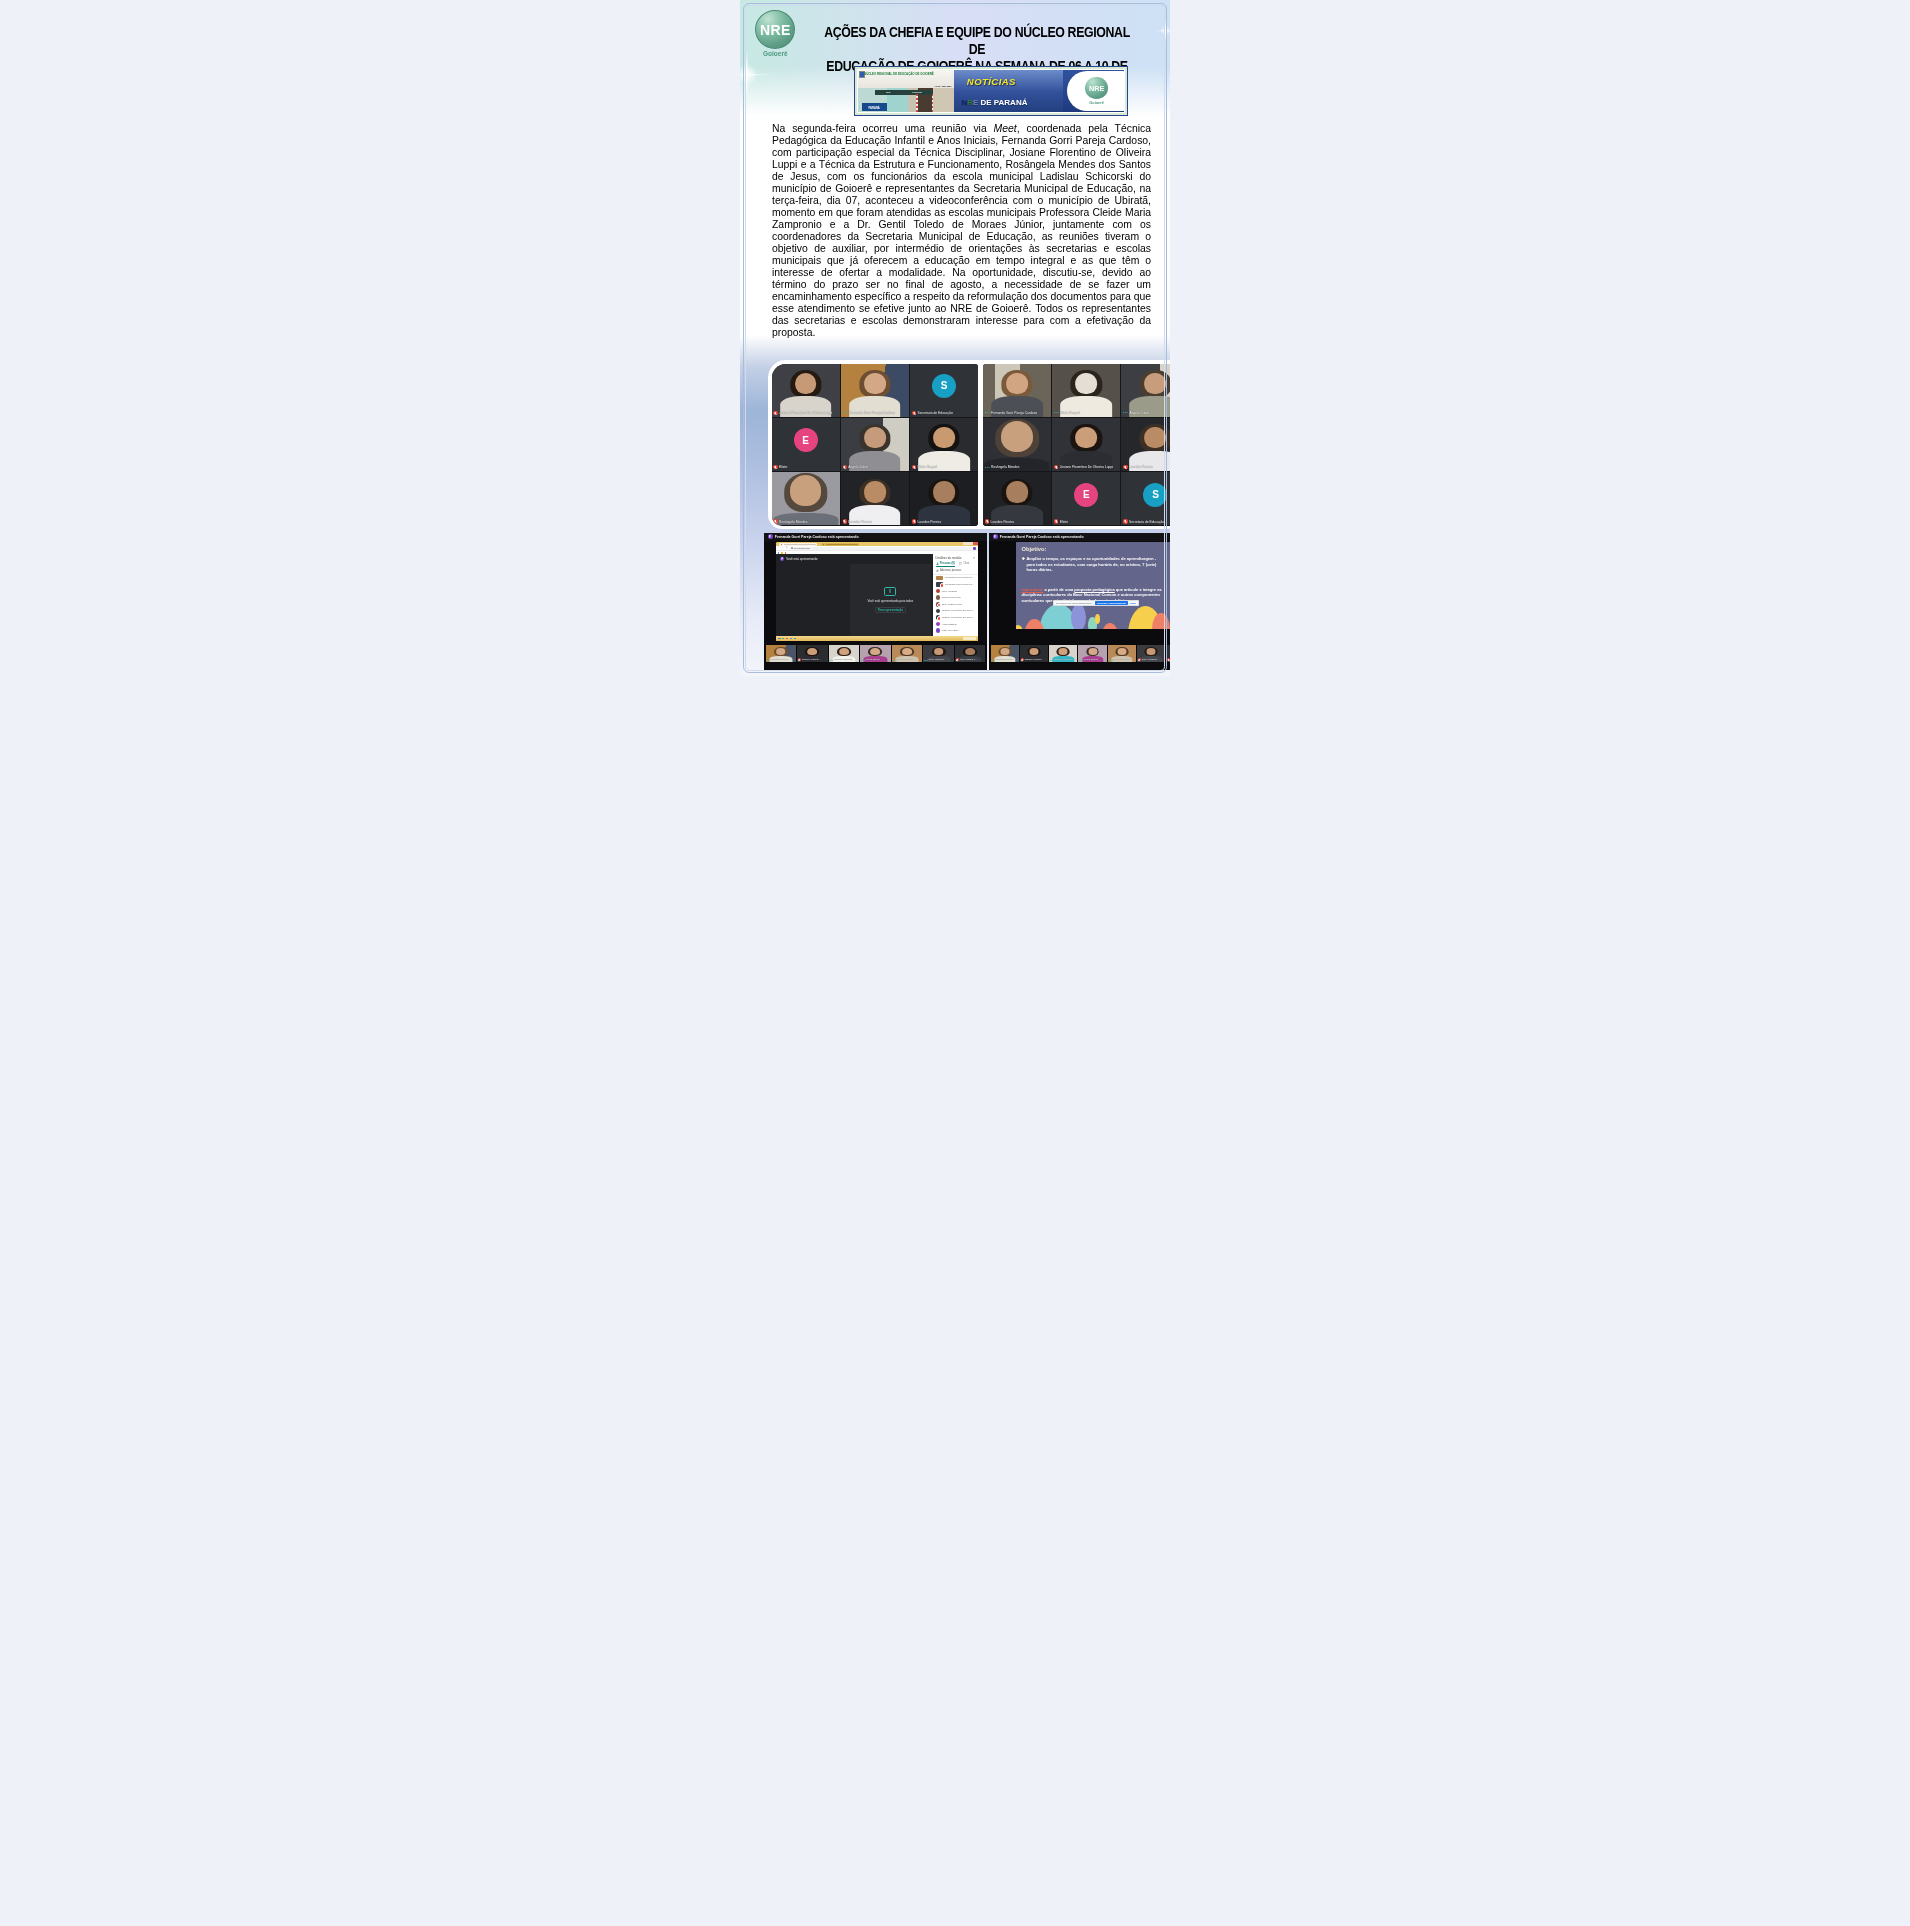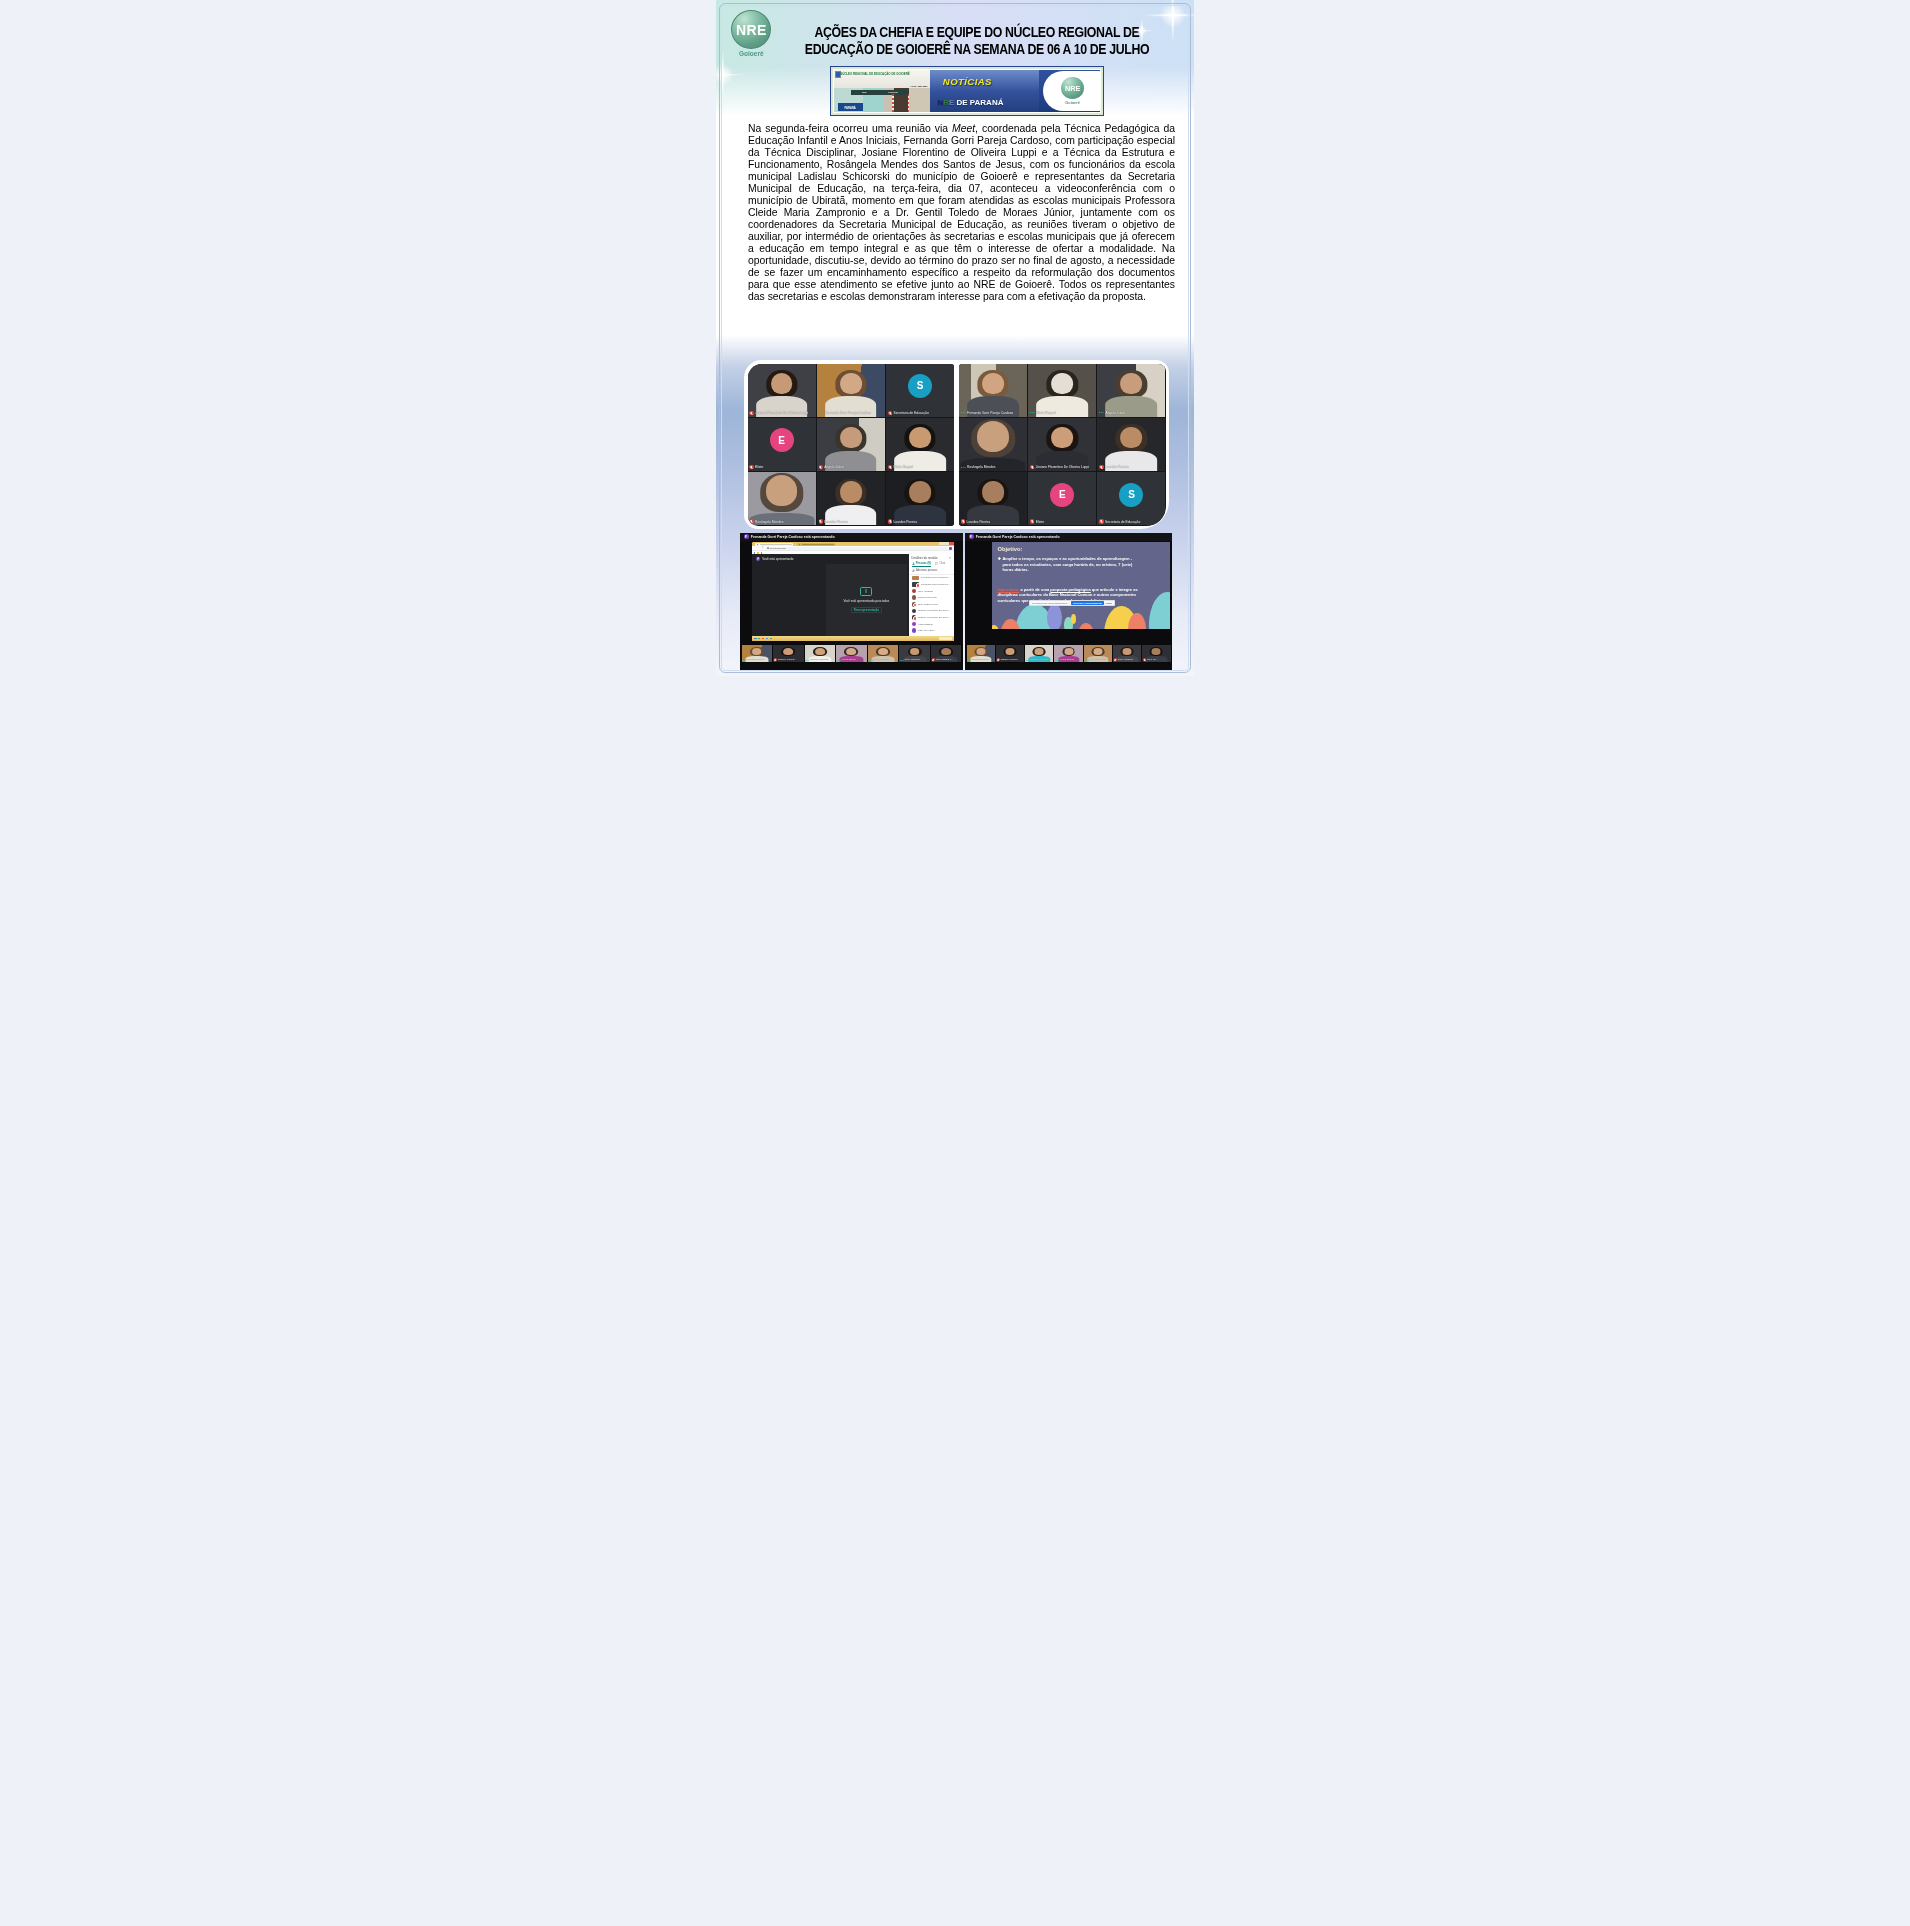--- a/index.html
+++ b/index.html
@@ -1,16 +1,16 @@
 <!DOCTYPE html>
 <html style="font-size:6.2px"><head>
 <meta charset="utf-8">
 <style>
   html,body{margin:0;padding:0;background:#eef2f8;font-family:"Liberation Sans",sans-serif;}
-  .page{position:relative;width:478px;height:676px;margin:0 auto;background:#ffffff;overflow:hidden;}
+  .page{position:relative;width:430px;height:676px;margin:0 auto;background:#ffffff;overflow:hidden;}
   
   .bg{position:absolute;left:0;right:0;z-index:0;}
   .bg-top{top:0;height:121px;background:linear-gradient(180deg,rgba(255,255,255,0) 55%,#ffffff 96%),linear-gradient(90deg,#c7e9e3,#d8def6 52%,#cde1f5);}
   .bg-mid{top:335px;height:200px;background:linear-gradient(180deg,#ffffff 0%,#c3d0e6 16%,#9db5d8 38%,#aebfe0 66%,#c7d1ec 100%);}
   .bg-bottom{top:535px;bottom:0;background:linear-gradient(180deg,#c7d1ec,#e7ebf7 58%,#f3f5fb);}
   
   .frame1{position:absolute;inset:3.1px;border:0.8px solid #a9bcd8;border-radius:6.2px;z-index:3;pointer-events:none;}
   .frame2{position:absolute;inset:5px;border:0.4px solid #cfdbee;border-radius:4.6px;z-index:3;pointer-events:none;}
   
   .sparkle{position:absolute;z-index:2;pointer-events:none;}

